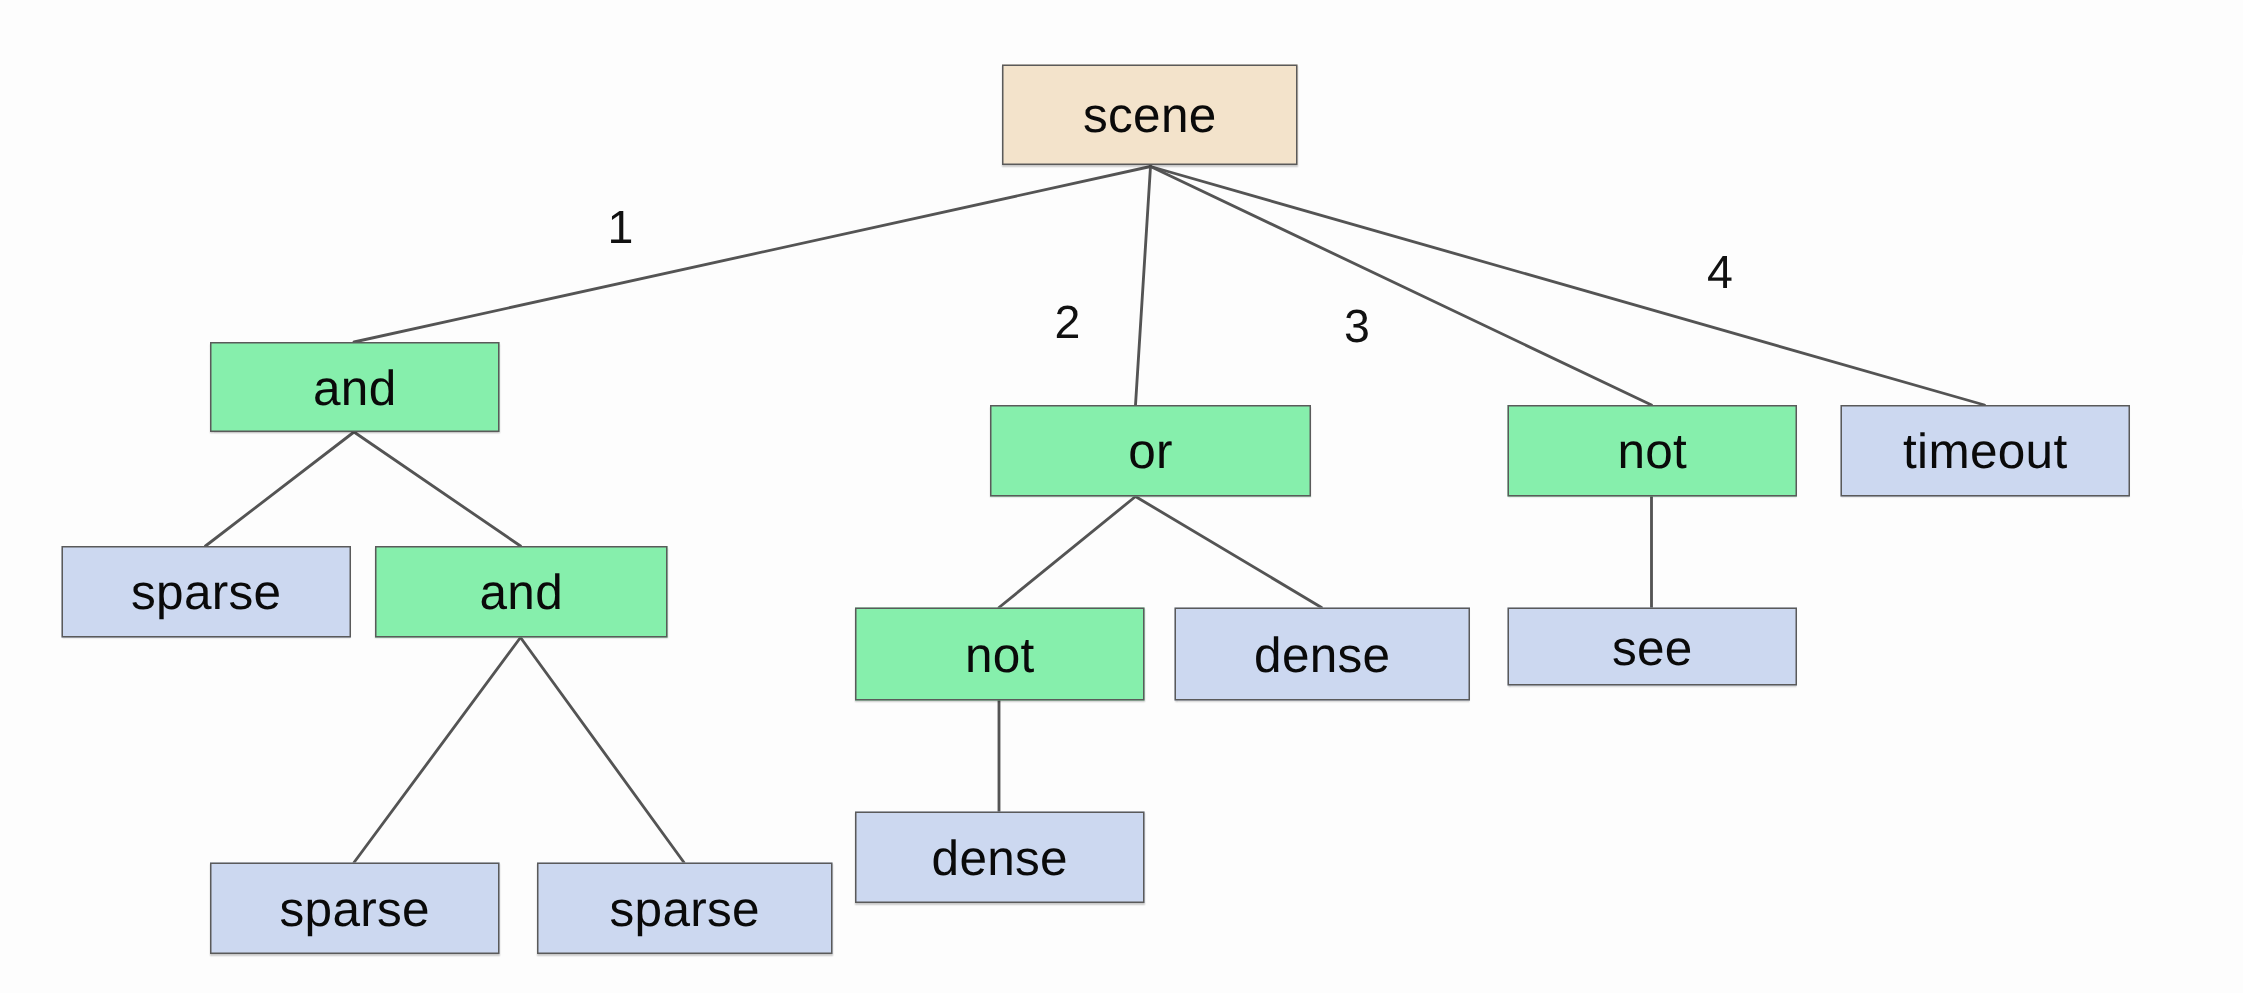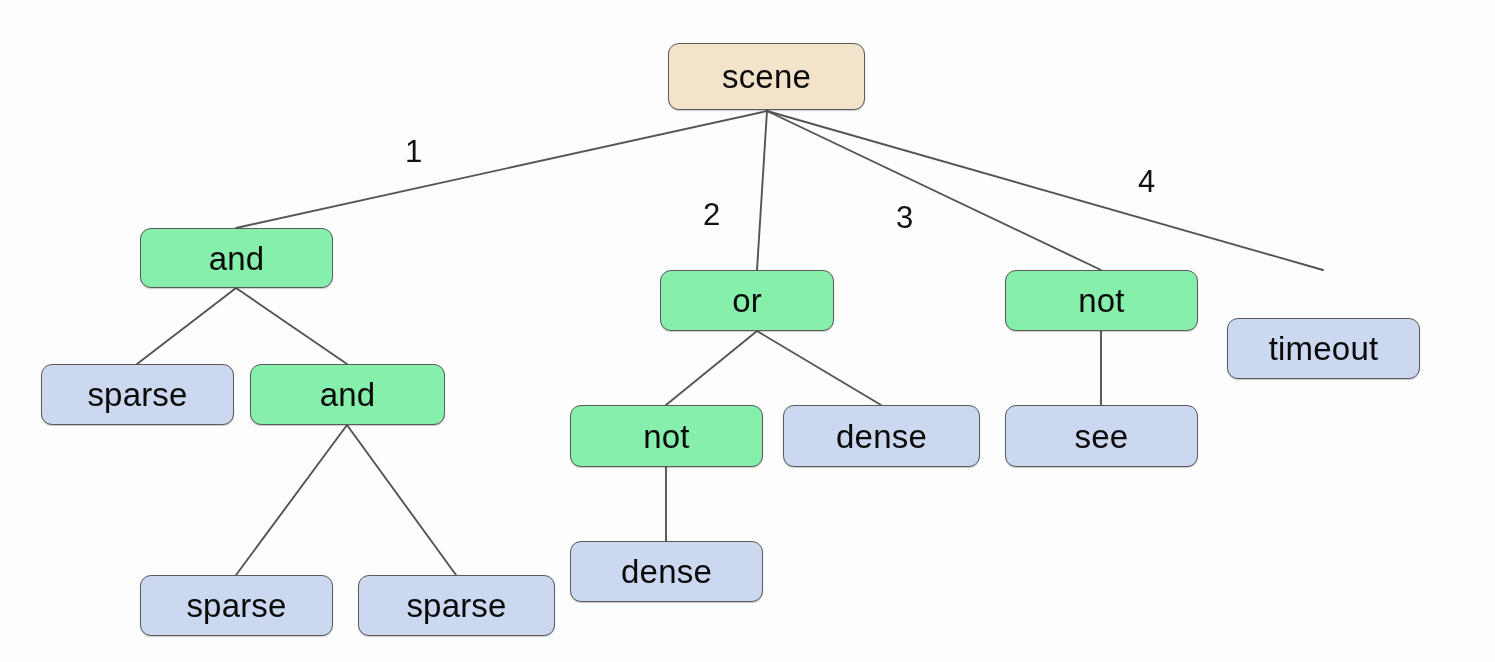--- a/index.html
+++ b/index.html
@@ -22,21 +22,21 @@
     left: 0;
     top: 0;
     width: 1495px;
     height: 662px;
     pointer-events: none;
   }
   .node {
     position: absolute;
     box-sizing: border-box;
     border: 1.6px solid #5a5a5a;
-    border-radius: 11px;
+    border-radius: 0;
     display: flex;
     align-items: center;
     justify-content: center;
     box-shadow: 0 1px 1px rgba(0,0,0,0.20);
     font-size: 33px;
     color: #0a0a0a;
     line-height: 1;
     letter-spacing: 0.2px;
     white-space: nowrap;
   }
@@ -71,42 +71,42 @@
       <line x1="1101" y1="331" x2="1101" y2="405" stroke="#545454" stroke-width="1.9" stroke-linecap="round"></line>
     </svg>
 
   <div id="node-layer">
       <div class="node root" style="left: 668px; top: 43px; width: 197px; height: 67px;">
         <span>scene</span>
       </div>
       <div class="node op" style="left: 140px; top: 228px; width: 193px; height: 60px;">
         <span>and</span>
       </div>
-      <div class="node op" style="left: 660px; top: 270px; width: 174px; height: 61px;">
+      <div class="node op" style="left: 660px; top: 270px; width: 214px; height: 61px;">
         <span>or</span>
       </div>
       <div class="node op" style="left: 1005px; top: 270px; width: 193px; height: 61px;">
         <span>not</span>
       </div>
-      <div class="node leaf" style="left: 1227px; top: 270px; width: 193px; height: 61px; margin-top: 48px;">
+      <div class="node leaf" style="left: 1227px; top: 270px; width: 193px; height: 61px;">
         <span>timeout</span>
       </div>
       <div class="node leaf" style="left: 41px; top: 364px; width: 193px; height: 61px;">
         <span>sparse</span>
       </div>
       <div class="node op" style="left: 250px; top: 364px; width: 195px; height: 61px;">
         <span>and</span>
       </div>
       <div class="node op" style="left: 570px; top: 405px; width: 193px; height: 62px;">
         <span>not</span>
       </div>
       <div class="node leaf" style="left: 783px; top: 405px; width: 197px; height: 62px;">
         <span>dense</span>
       </div>
-      <div class="node leaf" style="left: 1005px; top: 405px; width: 193px; height: 62px; text-align: center;">
+      <div class="node leaf" style="left: 1005px; top: 405px; width: 193px; height: 52px; text-align: center;">
         <span>see</span>
       </div>
       <div class="node leaf" style="left: 570px; top: 541px; width: 193px; height: 61px;">
         <span>dense</span>
       </div>
       <div class="node leaf" style="left: 140px; top: 575px; width: 193px; height: 61px;">
         <span>sparse</span>
       </div>
       <div class="node leaf" style="left: 358px; top: 575px; width: 197px; height: 61px;">
         <span>sparse</span>

